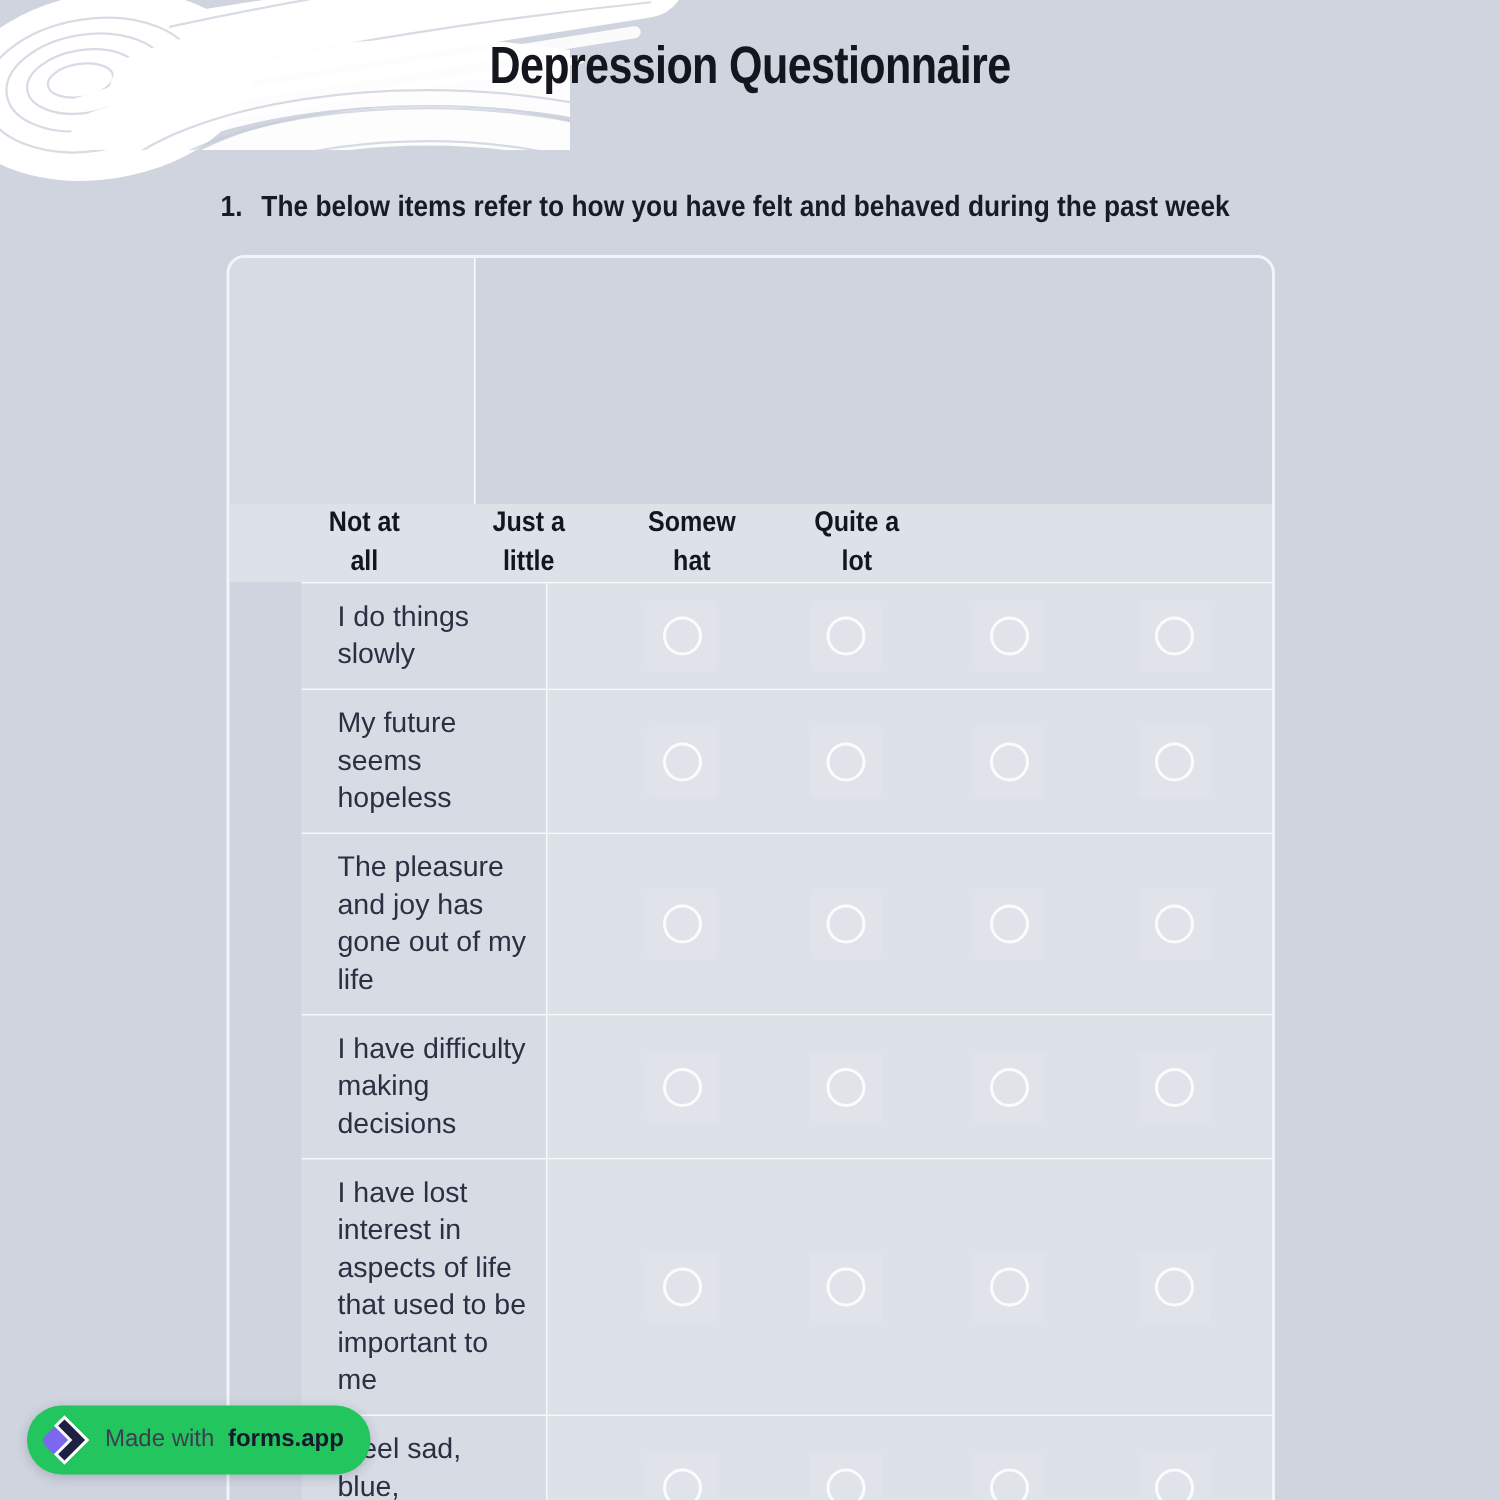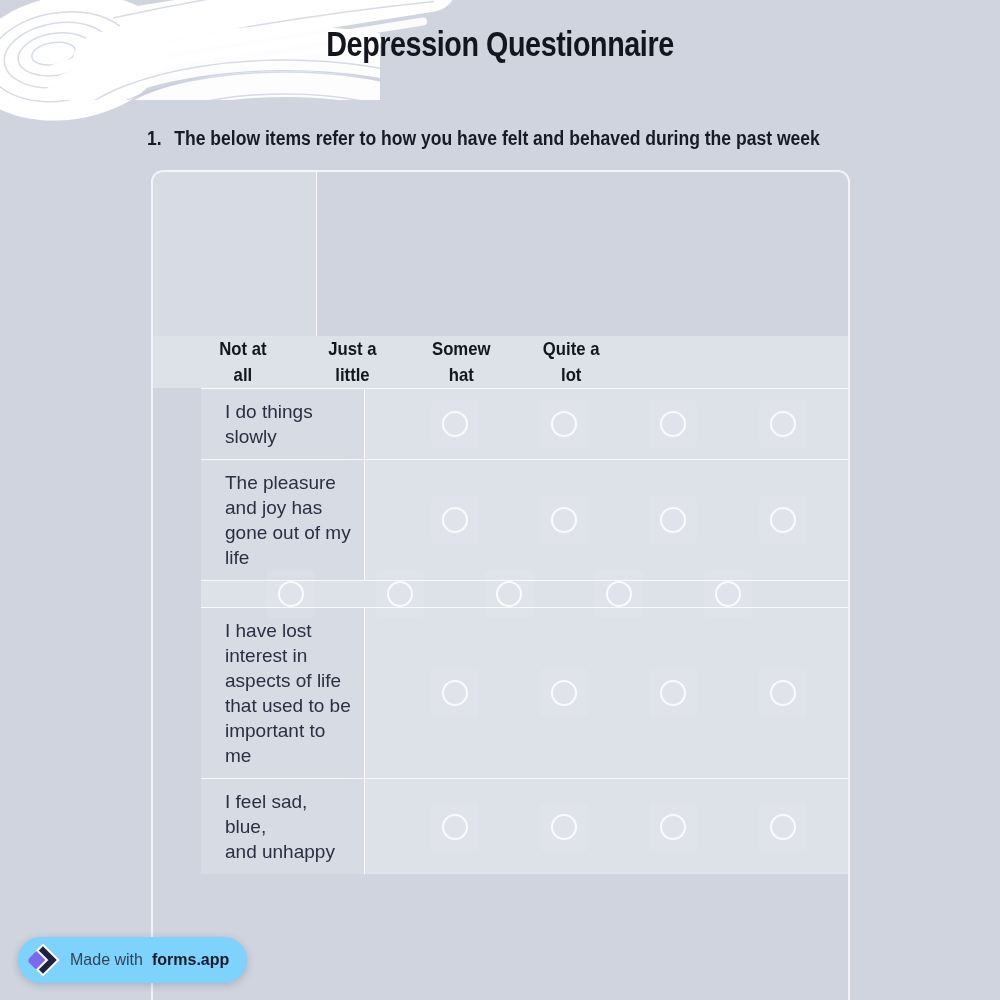--- a/index.html
+++ b/index.html
@@ -103,21 +103,21 @@
     border-radius: 50%;
     border: 2.5px solid rgba(255,255,255,0.85);
     position: relative;
     cursor: pointer;
   }
 
   .badge {
     position: absolute;
     left: 18px; top: 937px;
     height: 46px;
-    background: #7dd3fc;
+    background: #22c55e;
     border-radius: 23px;
     display: flex; align-items: center;
     padding: 0 18px 0 7px;
     gap: 9px;
     box-shadow: 0 2px 8px rgba(25,30,55,0.20);
     z-index: 3;
     font-size: 16px;
     color: #3c3f52;
     cursor: pointer;
     white-space: nowrap;
@@ -216,20 +216,42 @@
         </div>
       <div class="ocell">
           <span class="radio"></span>
         </div>
       <div class="ocell">
           <span class="radio"></span>
         </div>
     </div>
   </div>
 
+  <div class="trow">
+    <div class="label-cell">My future
+seems
+hopeless</div>
+    <div class="opts">
+      <div class="ocell">
+          <span class="radio"></span>
+        </div>
+      <div class="ocell">
+          <span class="radio"></span>
+        </div>
+      <div class="ocell">
+          <span class="radio"></span>
+        </div>
+      <div class="ocell">
+          <span class="radio"></span>
+        </div>
+      <div class="ocell">
+          <span class="radio"></span>
+        </div>
+    </div>
+  </div>
 
 
   <div class="trow">
     <div class="label-cell">The pleasure
 and joy has
 gone out of my
 life</div>
     <div class="opts">
       <div class="ocell">
           <span class="radio"></span>
@@ -243,20 +265,23 @@
       <div class="ocell">
           <span class="radio"></span>
         </div>
       <div class="ocell">
           <span class="radio"></span>
         </div>
     </div>
   </div>
 
   <div class="trow">
+    <div class="label-cell">I have difficulty
+making
+decisions</div>
     <div class="opts">
       <div class="ocell">
           <span class="radio"></span>
         </div>
       <div class="ocell">
           <span class="radio"></span>
         </div>
       <div class="ocell">
           <span class="radio"></span>
         </div>

